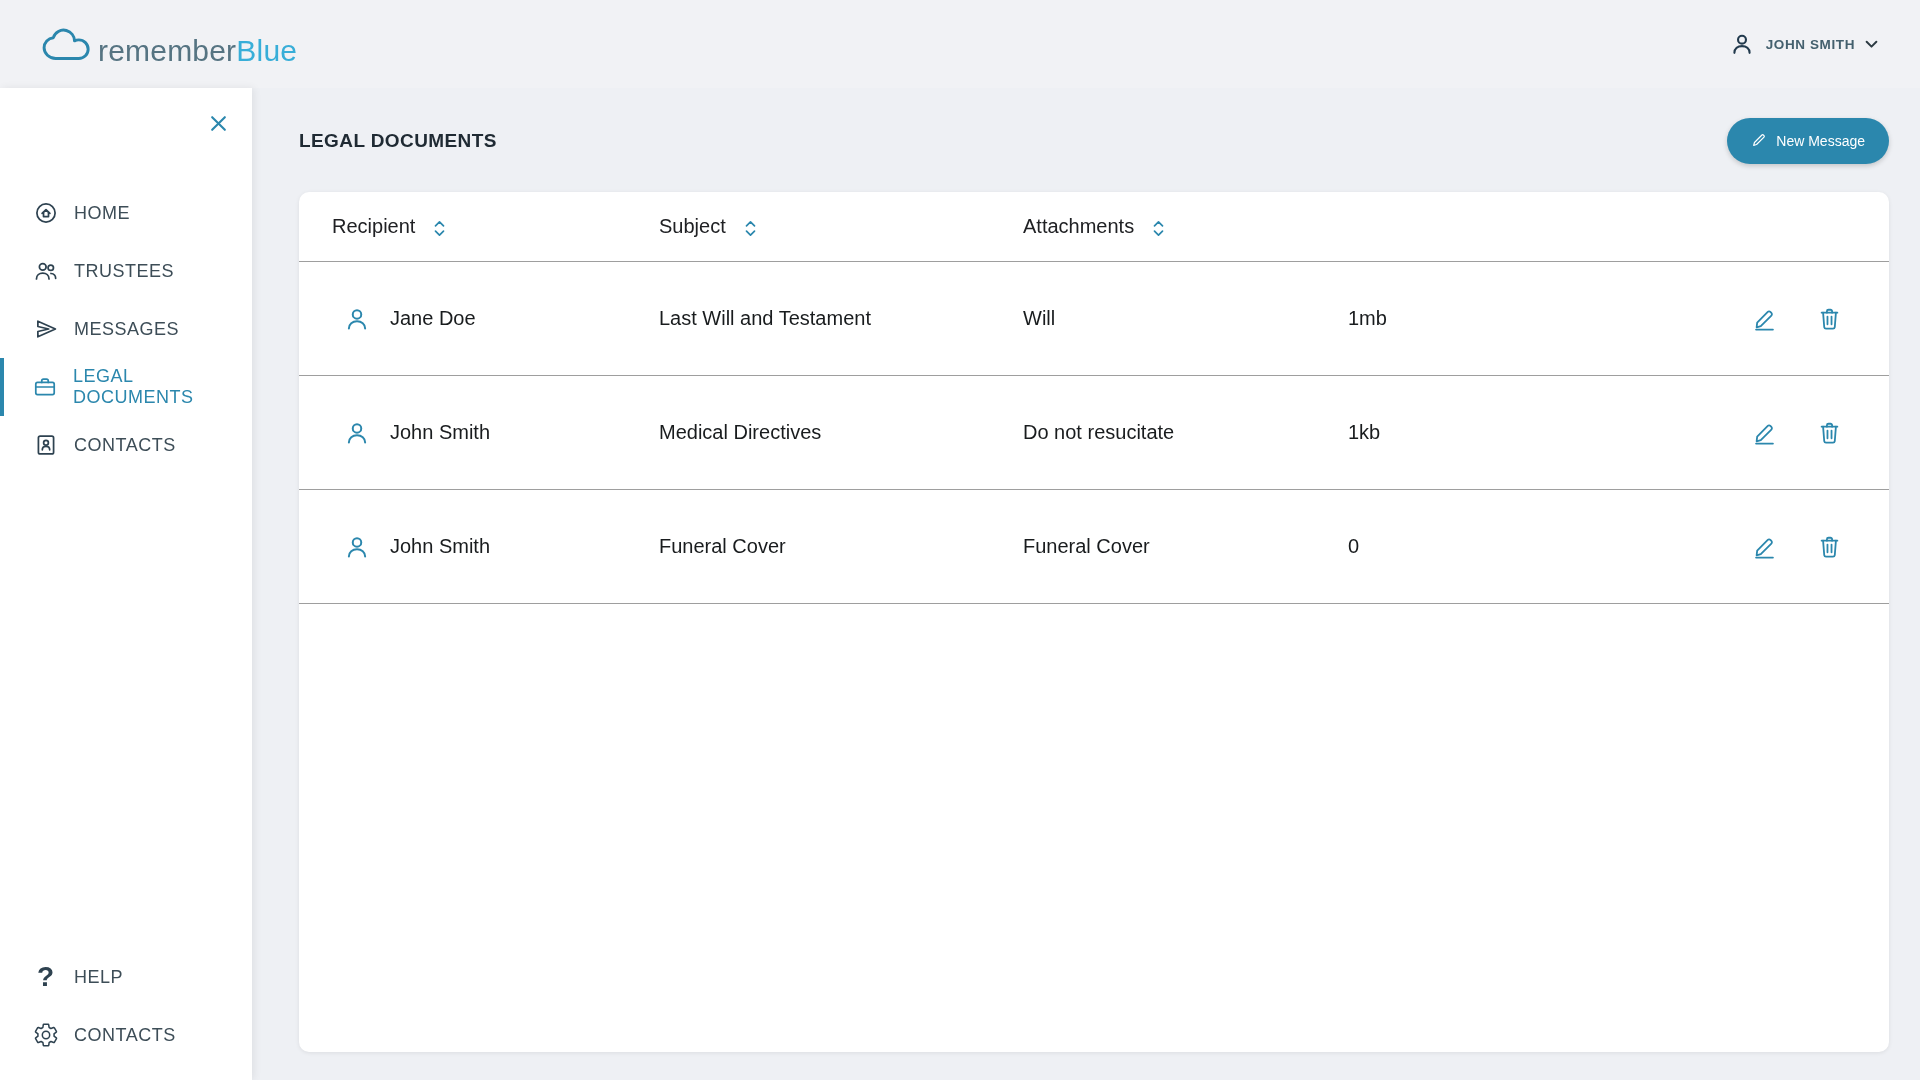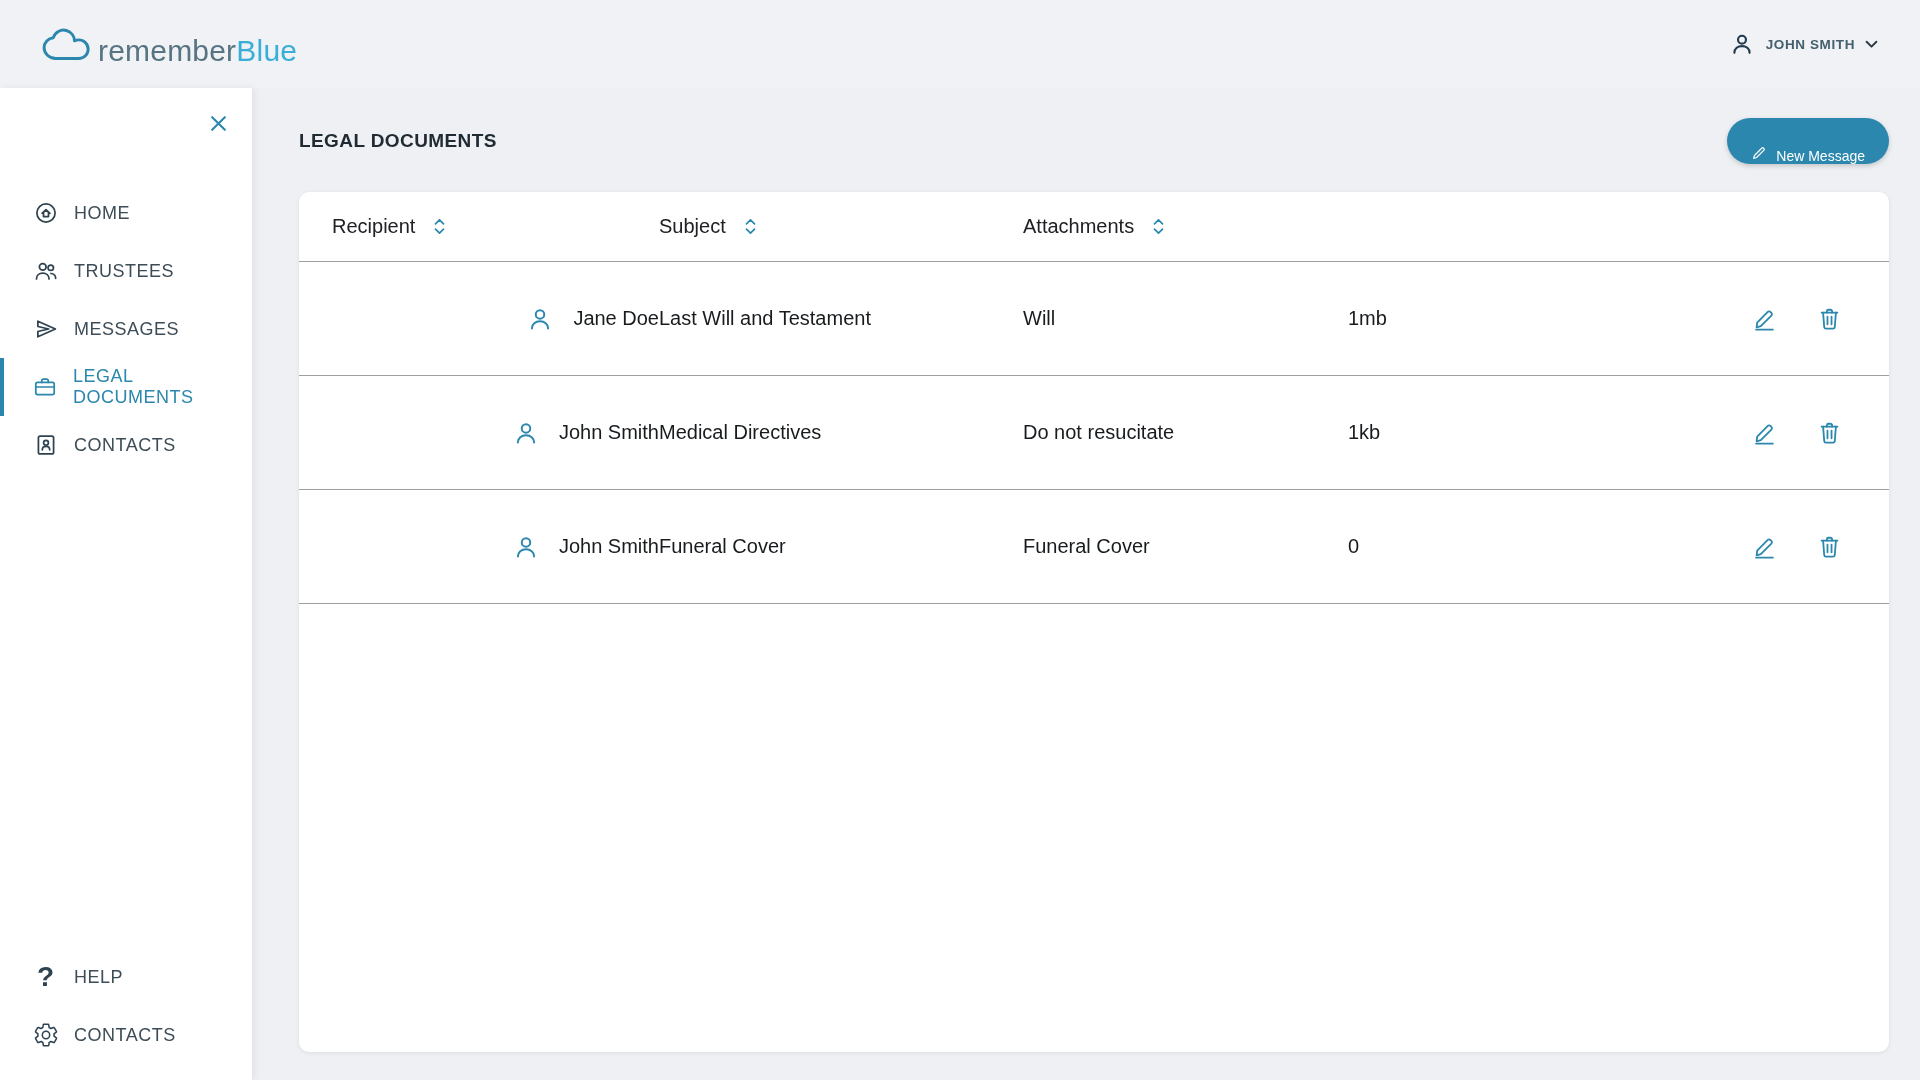--- a/index.html
+++ b/index.html
@@ -38,30 +38,30 @@
   .nav-item .nav-label{font-size:18px;letter-spacing:.5px;}
   .nav-item.active{border-left-color:var(--accent);color:var(--accent);}
   .nav-item.active .nav-icon{color:var(--accent);}
   .sidebar-footer{margin-top:auto;padding-bottom:16px;}
   .help-glyph{font-size:28px;font-weight:700;color:#2e4250;line-height:1;}
 
   
   .main{flex:1;padding:0 31px 0 47px;}
   .page-header{margin-top:30px;height:46px;display:flex;align-items:center;justify-content:space-between;}
   .page-title{font-size:19px;font-weight:700;letter-spacing:.4px;color:#1f2a33;}
-  .btn-new-message{display:flex;align-items:flex-end;gap:9px;height:46px;padding:0 24px;background:var(--accent);color:#fff;border:none;border-radius:999px;font-size:14px;font-family:"Liberation Sans",sans-serif;cursor:pointer;box-shadow:0 2px 5px rgba(0,0,0,.18);}
+  .btn-new-message{display:flex;align-items:center;gap:9px;height:46px;padding:0 24px;background:var(--accent);color:#fff;border:none;border-radius:999px;font-size:14px;font-family:"Liberation Sans",sans-serif;cursor:pointer;box-shadow:0 2px 5px rgba(0,0,0,.18);}
 
   
   .card{margin-top:28px;background:#fff;border-radius:10px;height:860px;box-shadow:0 1px 4px rgba(0,0,0,.08);overflow:hidden;display:flex;flex-direction:column;}
   .thead,.trow{display:grid;grid-template-columns:327px 364px 325px 300px 1fr;align-items:center;padding:0 44px 0 33px;}
   .thead{height:70px;border-bottom:1px solid var(--line);}
-  .th{display:flex;align-items:center;gap:18px;font-size:20px;font-weight:500;color:#202124;}
+  .th{display:flex;align-items:flex-end;gap:18px;font-size:20px;font-weight:500;color:#202124;}
   .sort{display:flex;cursor:pointer;color:var(--accent);}
   .trow{height:114px;border-bottom:1px solid var(--line);font-size:20px;color:#191c1e;}
-  .cell-recipient{display:flex;align-items:center;gap:18px;padding-left:10px;justify-content:flex-end;}
+  .cell-recipient{display:flex;align-items:center;gap:18px;padding-left:10px;}
   .avatar{color:var(--accent);display:flex;}
   .actions{display:flex;justify-content:flex-end;gap:34px;}
   .icon-btn{background:none;border:none;cursor:pointer;color:var(--accent);display:flex;padding:2px;}
 </style>
 </head>
 <body>
 
 <header class="topbar">
   <div class="logo">
     <span>

